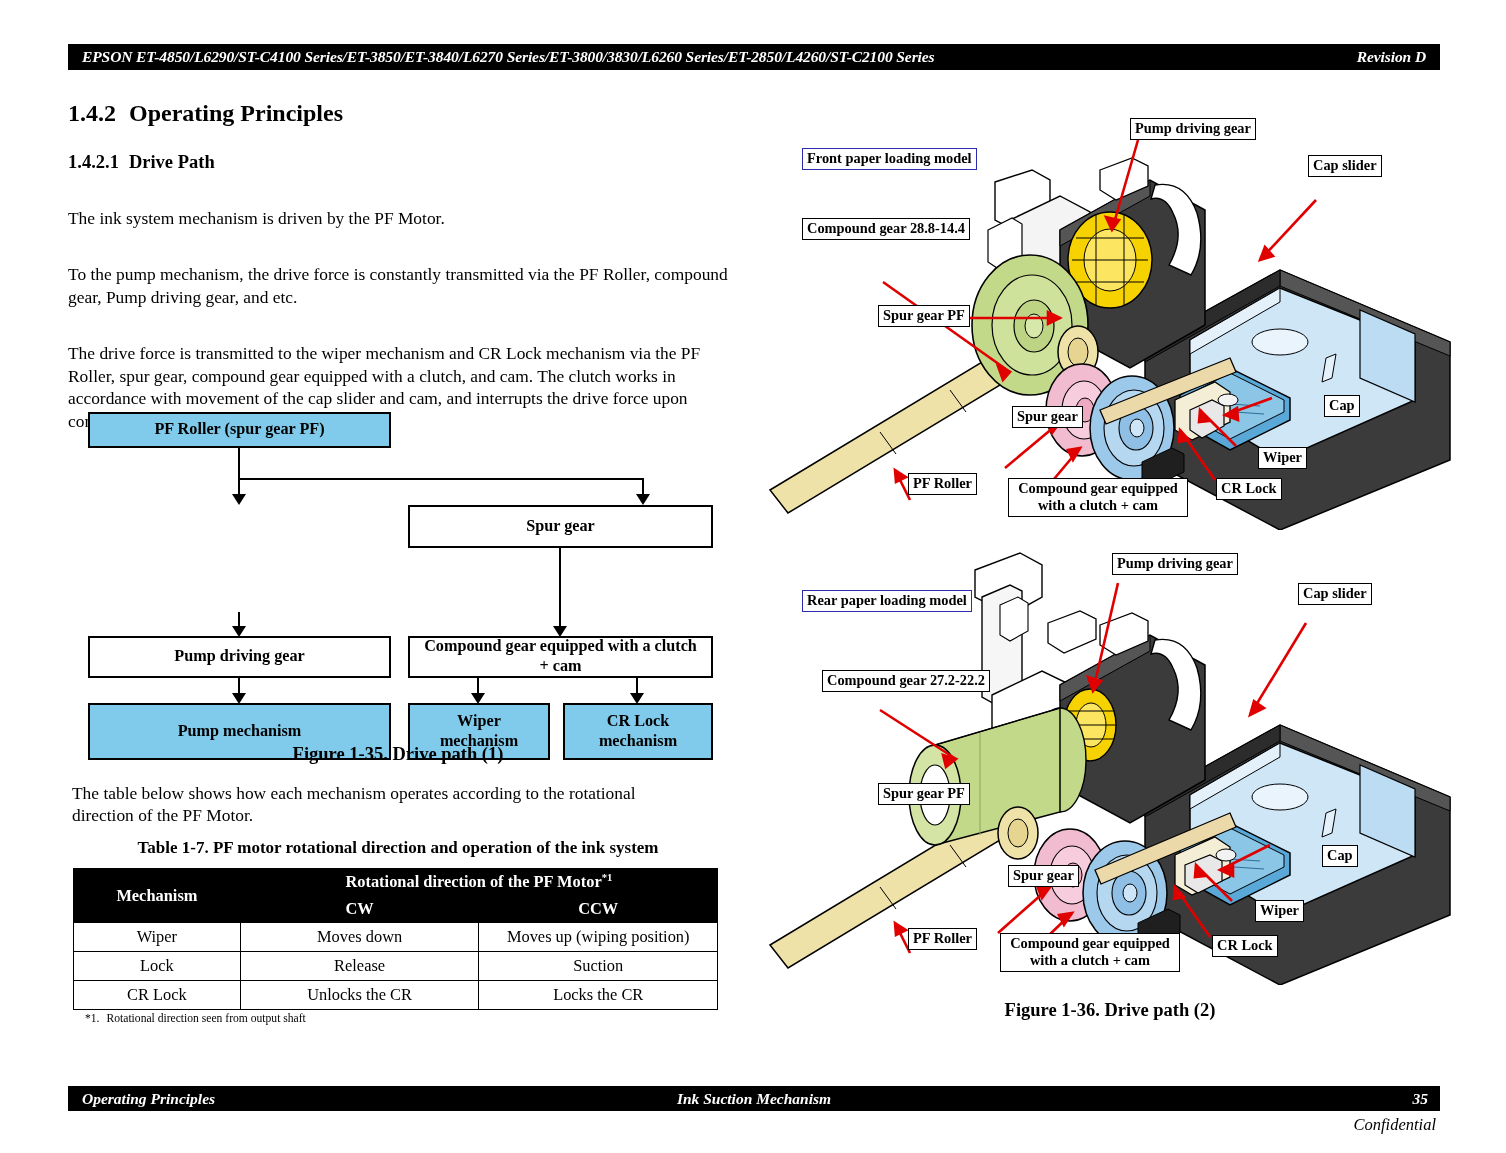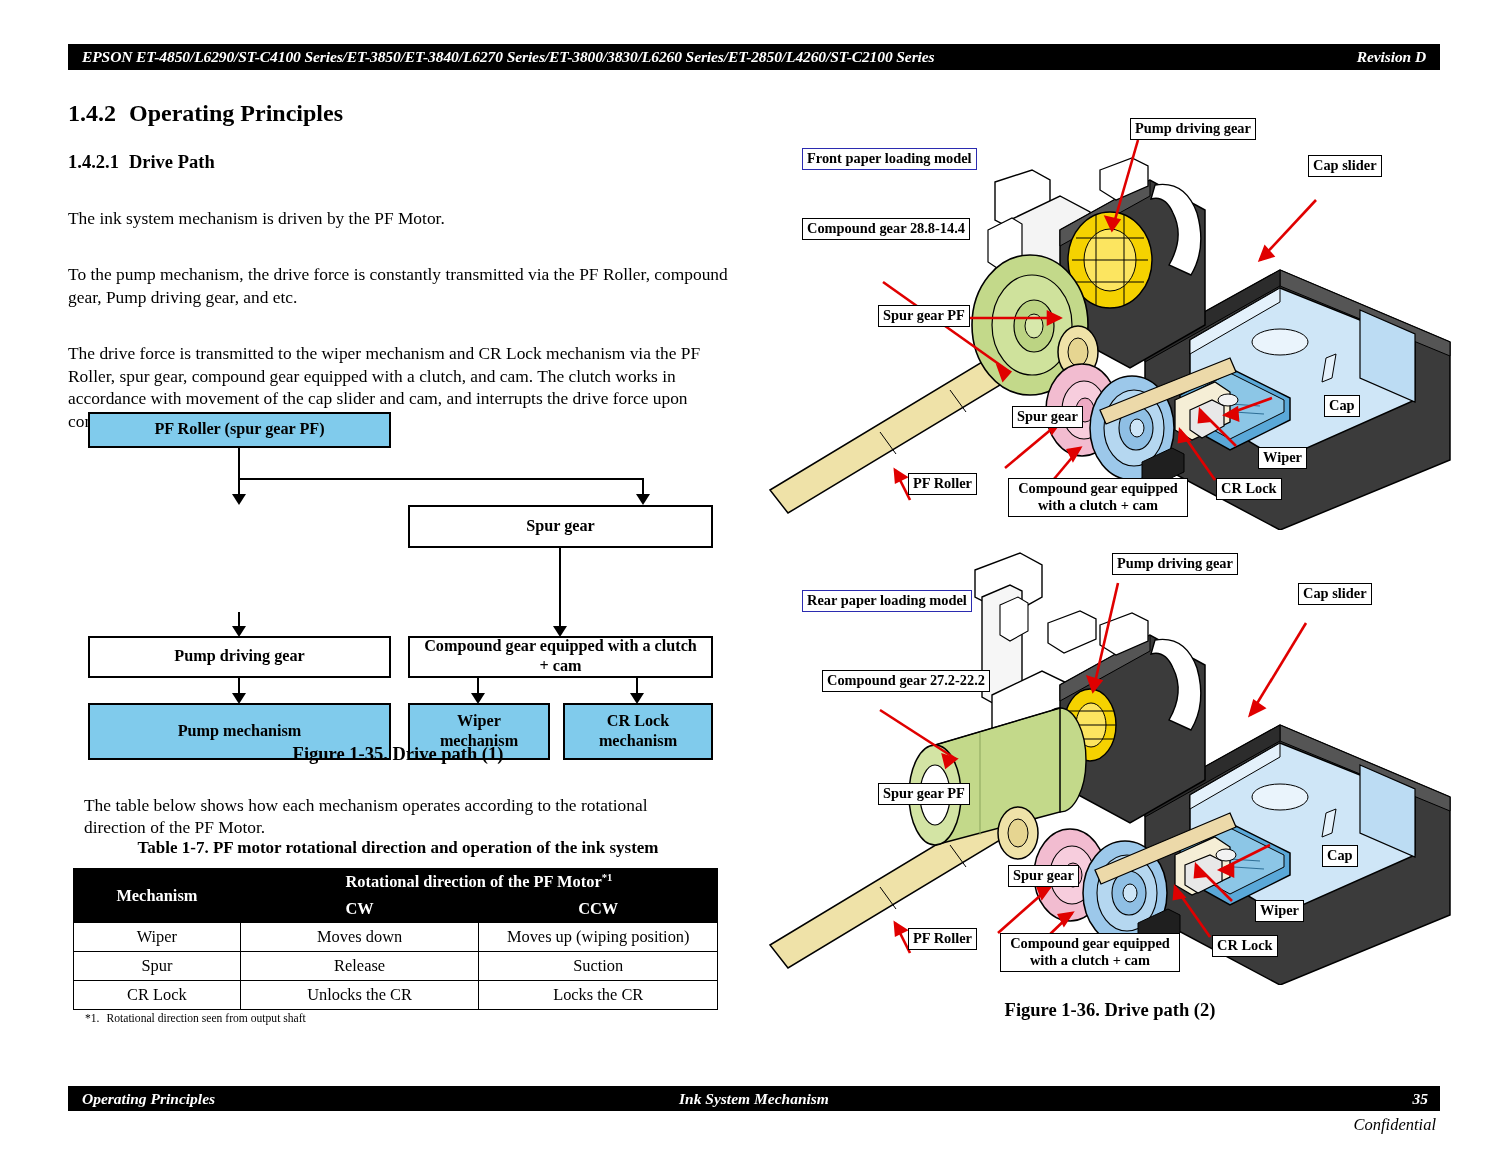--- a/index.html
+++ b/index.html
@@ -254,21 +254,21 @@
     <div>mechanism</div>
   </div>
   <div class="fbox blue" style="left:475px; top:291px; width:150px; height:57px; flex-direction:column;">
     <div>CR Lock</div>
     <div>mechanism</div>
   </div>
 </div>
 
 <div class="fig-cap" style="left:68px; top:744px; width:660px;">Figure 1-35.  Drive path (1)</div>
 
-<p class="body" style="position:absolute; left:68px; top:778px; width:620px; margin:16px;">The table below shows how each mechanism operates according to the rotational direction of the PF Motor.</p>
+<p class="body" style="position:absolute; left:68px; top:778px; width:620px; margin:4px;">The table below shows how each mechanism operates according to the rotational direction of the PF Motor.</p>
 
 <div class="tbl-title">Table 1-7.  PF motor rotational direction and operation of the ink system</div>
 
 <table class="pt">
   <thead>
     <tr>
       <th rowspan="2" style="width:167px;">Mechanism</th>
       <th colspan="2">
         <span>Rotational direction of the PF Motor</span><sup>*1</sup>
       </th>
@@ -278,21 +278,21 @@
       <th style="width:239px;">CCW</th>
     </tr>
   </thead>
   <tbody>
     <tr>
       <td>Wiper</td>
       <td>Moves down</td>
       <td>Moves up (wiping position)</td>
     </tr>
     <tr>
-      <td>Spur</td>
+      <td>Lock</td>
       <td>Release</td>
       <td>Suction</td>
     </tr>
     <tr>
       <td>CR Lock</td>
       <td>Unlocks the CR</td>
       <td>Locks the CR</td>
     </tr>
   </tbody>
 </table>
@@ -563,16 +563,16 @@
   <div class="lbl wrap" style="left:240px; top:388px; width:180px;">
     <div>Compound gear equipped</div>
     <div>with a clutch + cam</div>
   </div>
 </div>
 
 <div class="fig-cap" style="left:760px; top:1000px; width:700px;">Figure 1-36.  Drive path (2)</div>
 
 <div class="footer-bar">
   <span class="footer-left">Operating Principles</span>
-  <span class="footer-center">Ink System Mechanism</span>
+  <span class="footer-center">Ink Suction Mechanism</span>
   <span class="footer-right">35</span>
 </div>
 <div class="conf">Confidential</div>
 
 </body></html>

